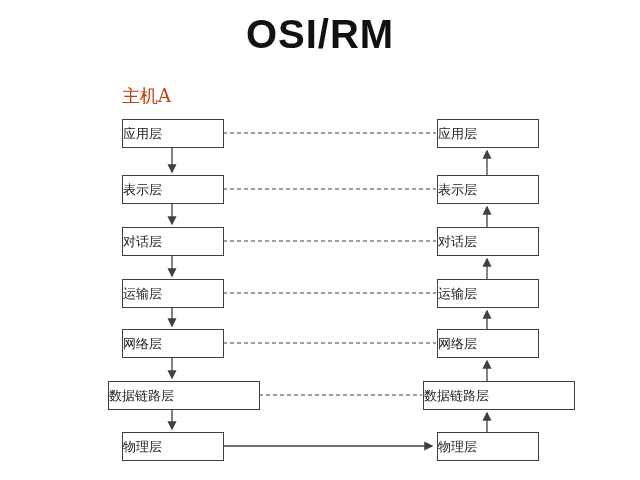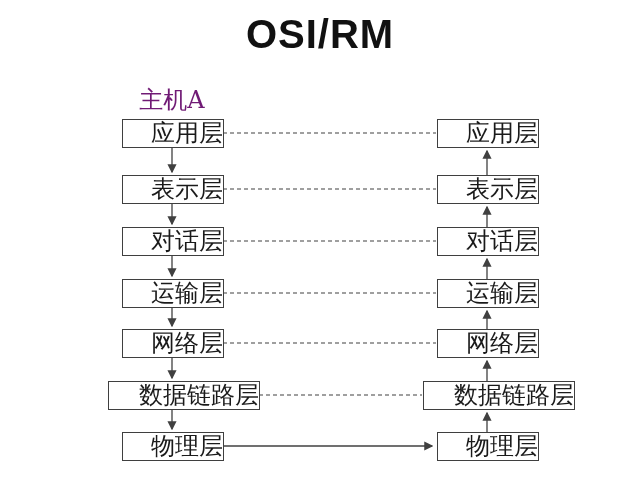--- a/index.html
+++ b/index.html
@@ -16,34 +16,33 @@
     text-align:center;
     font-family:"Liberation Sans","DejaVu Sans",sans-serif;
     font-size:40px;
     font-weight:600;
     color:#111111;
     letter-spacing:1px;
   }
   .host-label{
     position:absolute;
     width:100px;
-    text-align:center;
-    font-size:24px;
-    color:#701a75;
+    font-size:18px;
+    color:#c2410c;
   }
   .host-label.left{left:122px; top:84px;}
   .host-label.right{left:437px; top:84px;}
   .layer-box{
     position:absolute;
     height:27px;
     border:1px solid #3f3f3f;
     background:#ffffff;
-    text-align:right;
+    text-align:left;
     line-height:27px;
-    font-size:24px;
+    font-size:13px;
     color:#1a1a1a;
     box-sizing:content-box;
   }
   .connectors{
     position:absolute;
     left:0; top:0;
     width:640px; height:480px;
     pointer-events:none;
   }
 </style>

